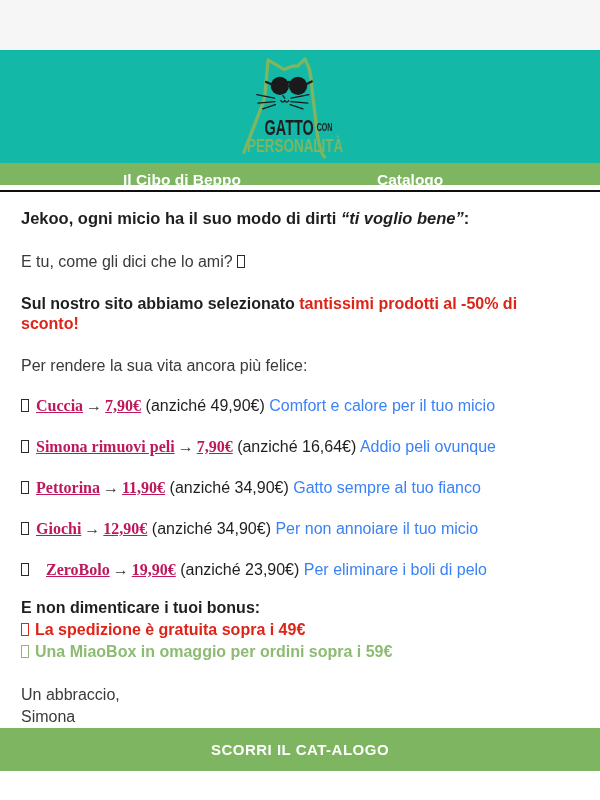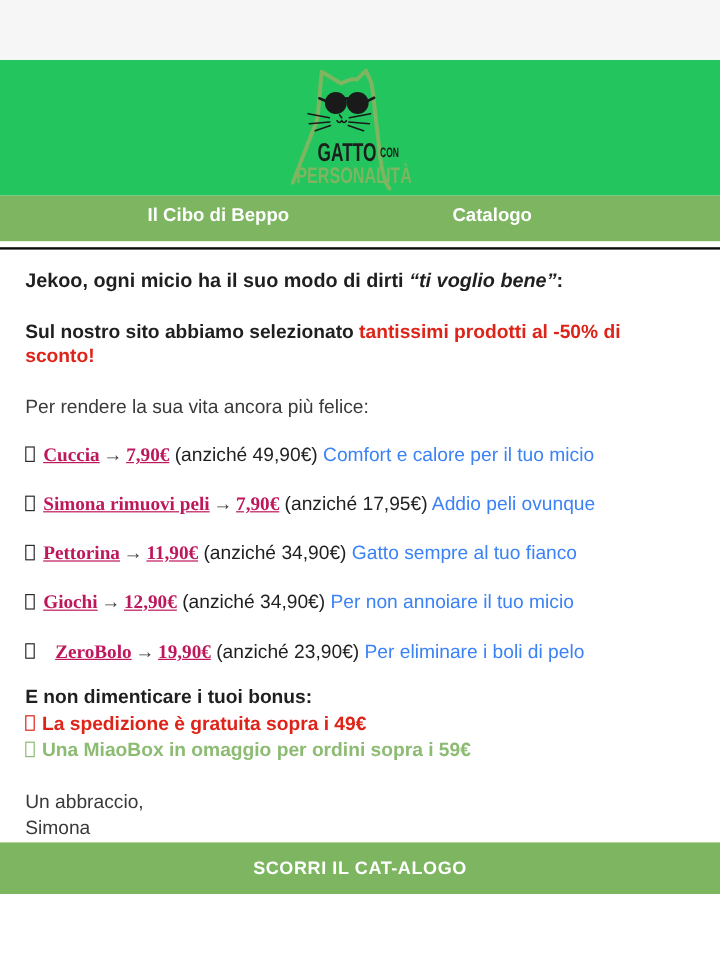--- a/index.html
+++ b/index.html
@@ -7,26 +7,26 @@
   body {
     width: 600px; height: 800px; overflow: hidden;
     background: #ffffff;
     font-family: "Liberation Sans", sans-serif;
     color: #3a3a3a;
     font-size: 16px;
   }
   .top-strip { height: 50px; background: #f6f6f6; }
 
   
-  .logo-row { height: 113px; display: flex; justify-content: center; align-items: flex-start; background:#22c55e; }
+  .logo-row { height: 113px; display: flex; justify-content: center; align-items: flex-start; background:#14b8a6; }
   .logo-row svg { display: block; }
 
   
   .navbar {
-    position: relative; height: 38px; background: #7db560;
+    position: relative; height: 22px; background: #7db560;
     color: #ffffff; font-weight: bold; font-size: 15.5px;
   }
   .navbar .nav-item { position: absolute; top: 8px; cursor: pointer; }
   .nav-item.left { left: 123px; }
   .nav-item.right { left: 377px; }
 
   .black-line { height: 2px; background: #0e0e0e; margin-top: 5px; }
 
   
   .content { padding: 0 21px; }
@@ -114,31 +114,32 @@
   <span class="nav-item right">Catalogo</span>
 </div>
 
 <div class="black-line"></div>
 
 <div class="content">
 
   <p class="intro"><span>Jekoo, ogni micio ha il suo modo di dirti </span><span class="quote-italic">“ti voglio bene”</span><span>:</span><br>
   </p>
 
+  <p class="ask"><span>E tu, come gli dici che lo ami?</span> <span class="tofu"></span></p>
 
   <p class="promo"><span>Sul nostro sito abbiamo selezionato </span><span class="highlight">tantissimi prodotti al -50% di sconto!</span></p>
 
   <p class="lead">Per rendere la sua vita ancora più felice:</p>
 
   <ul class="products">
     <li>
       <span class="tofu"></span><a class="plink">Cuccia</a><span class="arrow">→</span><a class="plink">7,90€</a> <span class="oldprice">(anziché 49,90€)</span> <span class="pdesc">Comfort e calore per il tuo micio</span>
     </li>
     <li>
-      <span class="tofu"></span><a class="plink">Simona rimuovi peli</a><span class="arrow">→</span><a class="plink">7,90€</a> <span class="oldprice">(anziché 17,95€)</span> <span class="pdesc">Addio peli ovunque</span>
+      <span class="tofu"></span><a class="plink">Simona rimuovi peli</a><span class="arrow">→</span><a class="plink">7,90€</a> <span class="oldprice">(anziché 16,64€)</span> <span class="pdesc">Addio peli ovunque</span>
     </li>
     <li>
       <span class="tofu"></span><a class="plink">Pettorina</a><span class="arrow">→</span><a class="plink">11,90€</a> <span class="oldprice">(anziché 34,90€)</span> <span class="pdesc">Gatto sempre al tuo fianco</span>
     </li>
     <li>
       <span class="tofu"></span><a class="plink">Giochi</a><span class="arrow">→</span><a class="plink">12,90€</a> <span class="oldprice">(anziché 34,90€)</span> <span class="pdesc">Per non annoiare il tuo micio</span>
     </li>
     <li class="wide-gap">
       <span class="tofu"></span><a class="plink">ZeroBolo</a><span class="arrow">→</span><a class="plink">19,90€</a> <span class="oldprice">(anziché 23,90€)</span> <span class="pdesc">Per eliminare i boli di pelo</span>
     </li>

